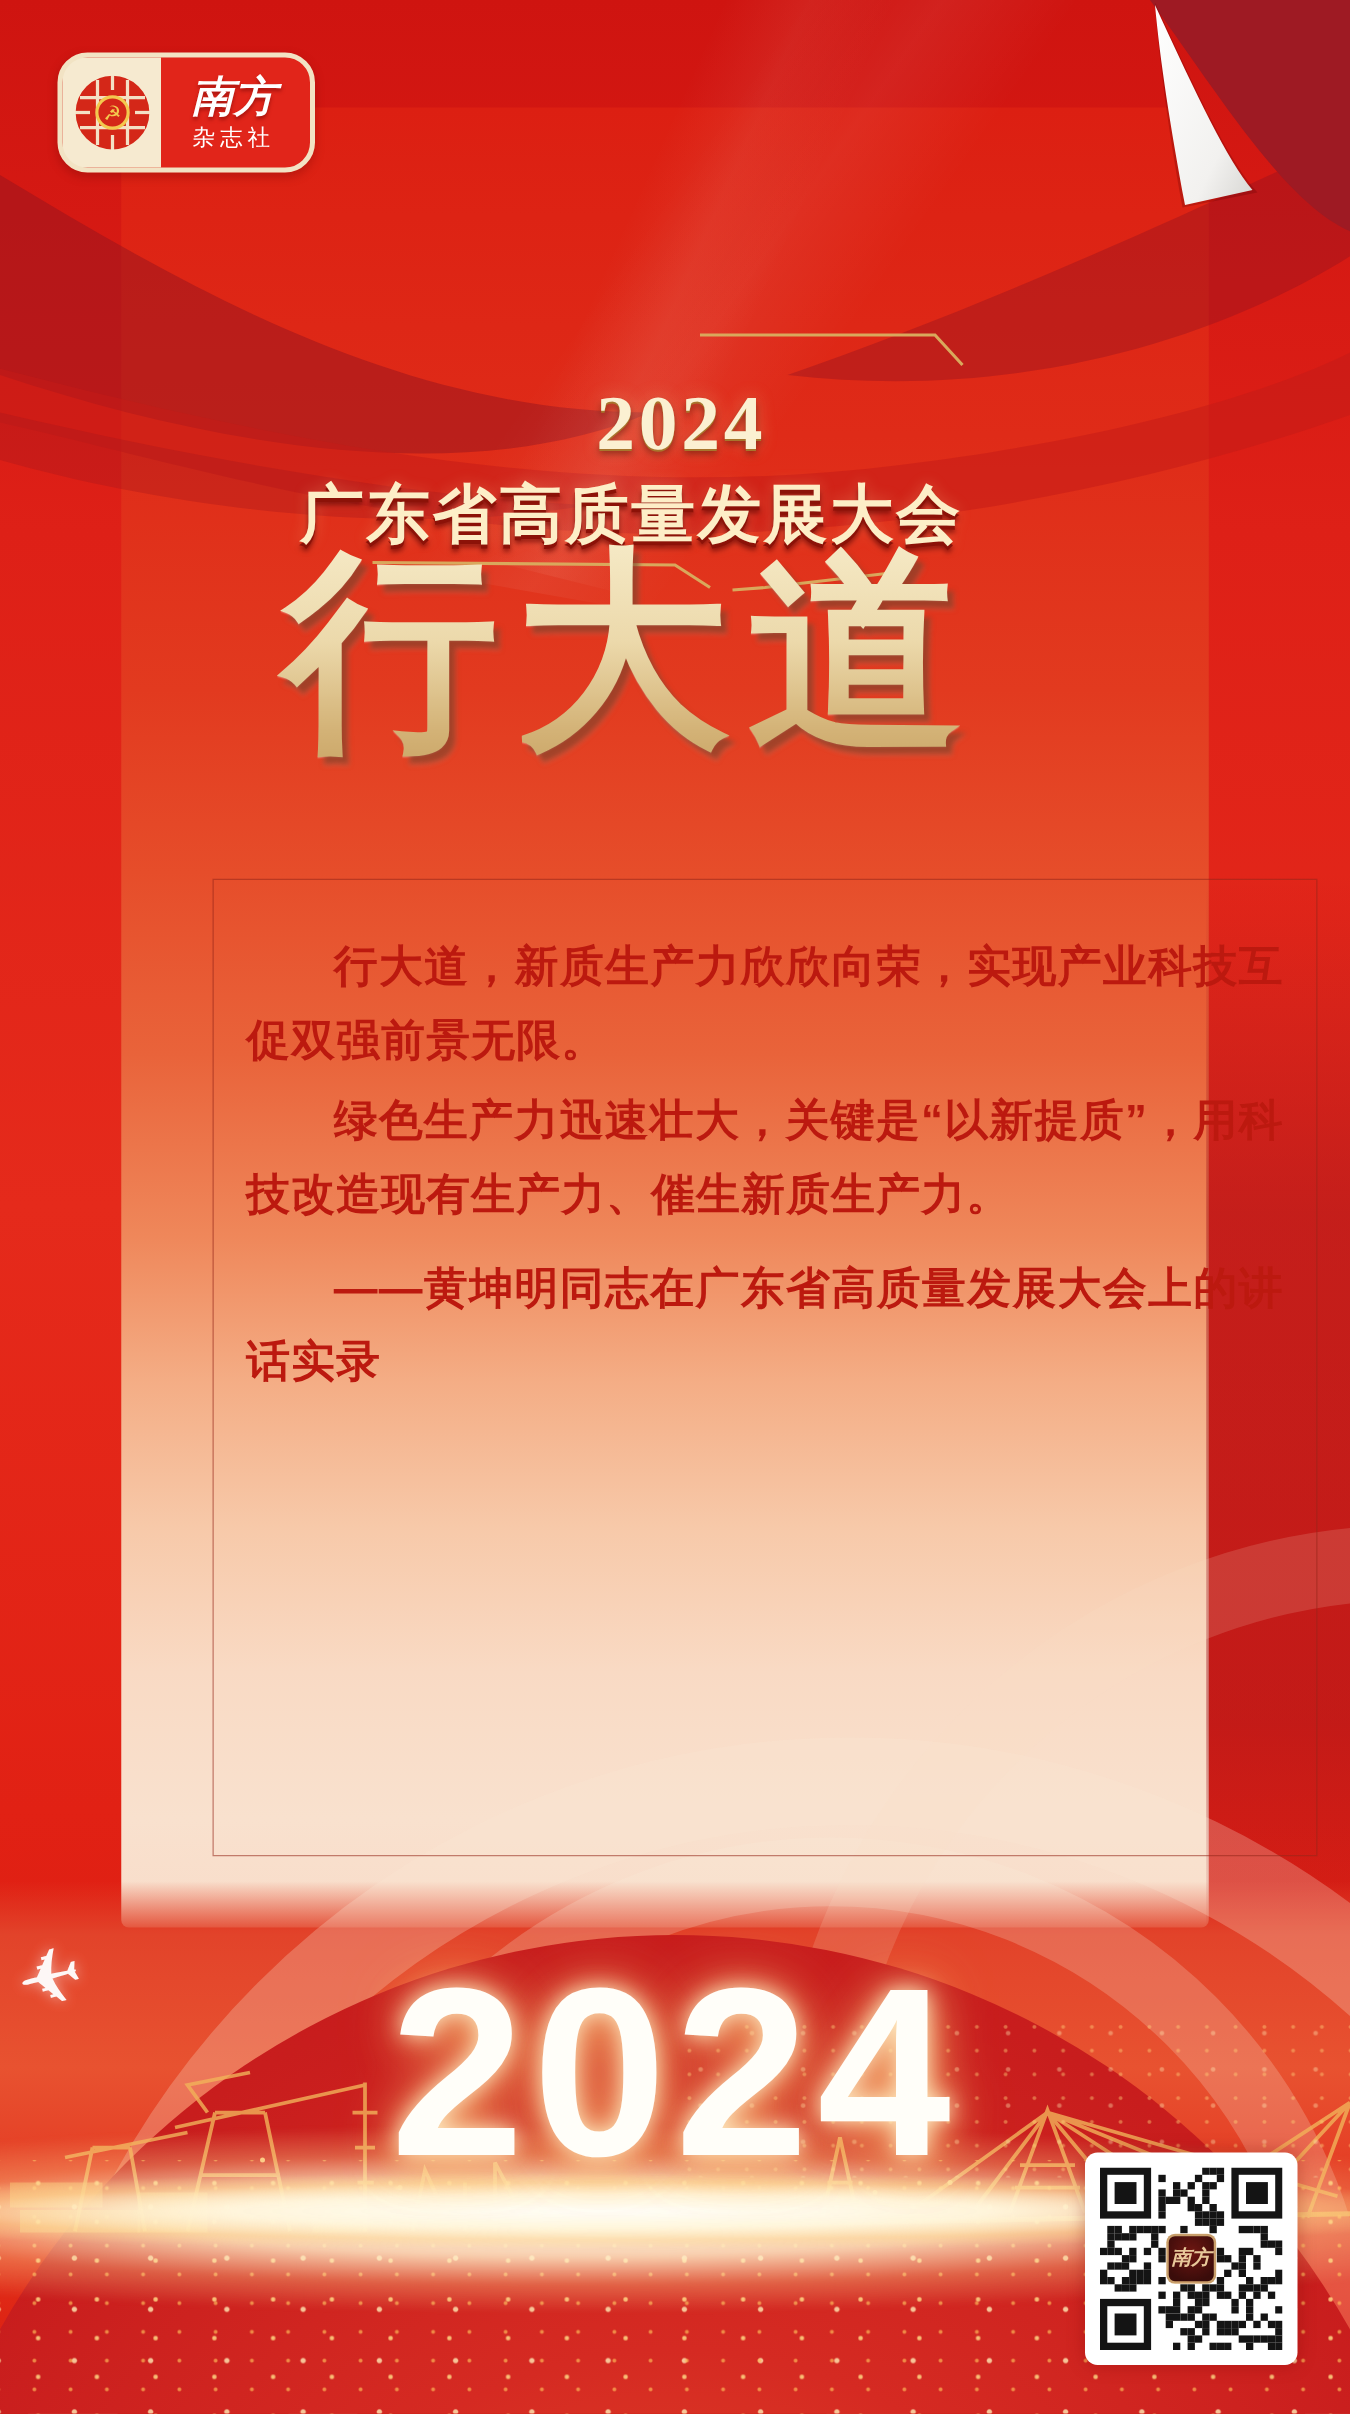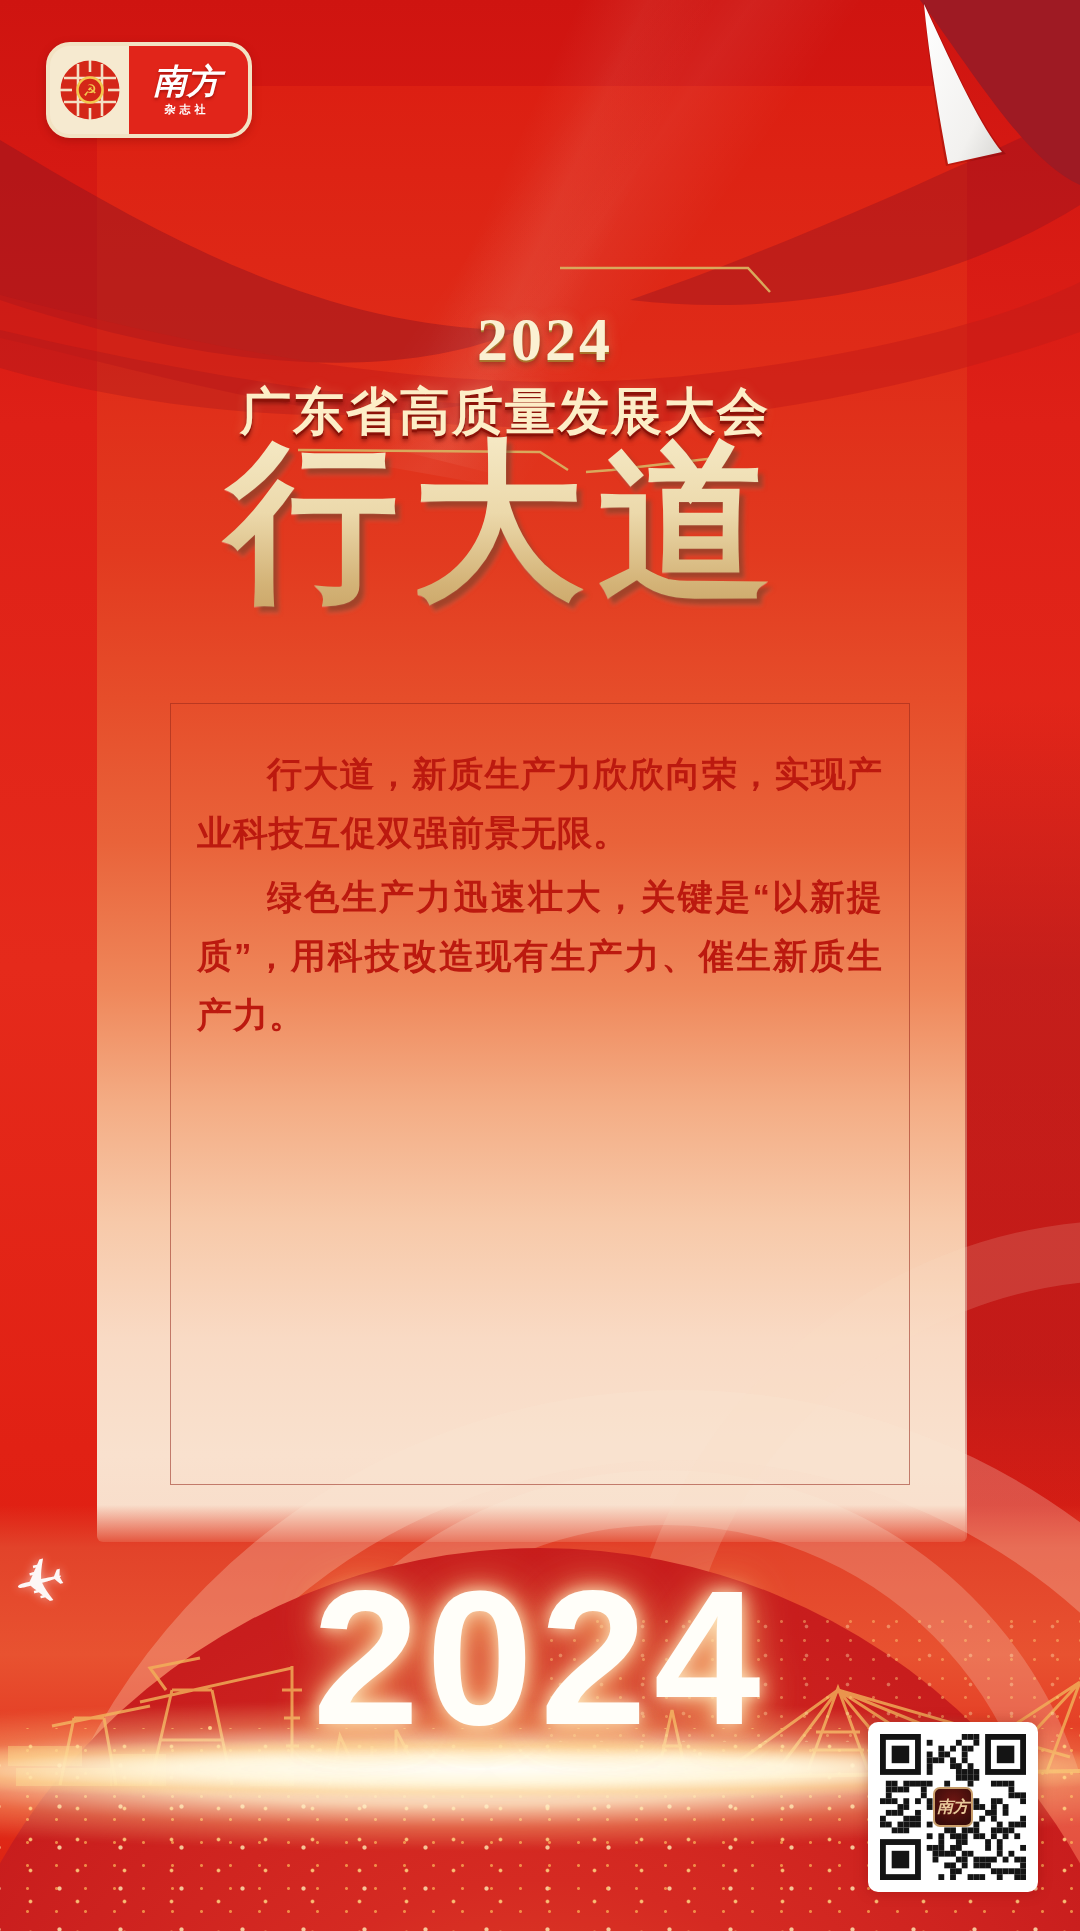--- a/index.html
+++ b/index.html
@@ -31,42 +31,42 @@
 
   
   .logo-badge{left:46px;top:42px;width:198px;height:88px;z-index:7;border-radius:24px;
     background:linear-gradient(90deg,#f6ead0 0%,#f6ead0 40%,#e1251a 40%,#e1251a 100%);
     border:4px solid #f2e3c4;box-shadow:0 3px 8px rgba(120,10,5,.35);
     display:flex;align-items:center;}
   .emblem{margin-left:6px;flex:0 0 auto;}
   .logo-text{flex:1;text-align:center;color:#fff;line-height:1;margin-left:2px;}
   .logo-script{font-family:"Liberation Serif","DejaVu Serif",serif;font-style:italic;
     font-weight:bold;font-size:34px;text-shadow:0 2px 3px rgba(110,5,5,.5);}
-  .logo-sub{font-size:11px;font-weight:bold;letter-spacing:4px;margin-top:5px;}
+  .logo-sub{font-size:18px;font-weight:normal;letter-spacing:4px;margin-top:5px;}
 
   
   .hdr-year{left:0;top:304px;width:1080px;text-align:center;z-index:4;
     font-family:"Liberation Serif","DejaVu Serif",serif;font-weight:bold;font-size:62px;
     letter-spacing:3px;color:#fbf0d2;transform:translateX(5px);
     text-shadow:0 2px 0 #a8752c,0 4px 6px rgba(90,20,5,.6),0 0 14px rgba(255,225,160,.35);}
   .hdr-event{left:0;top:378px;width:1080px;text-align:center;z-index:4;
     font-weight:bold;font-size:51px;letter-spacing:2px;color:#fdeec7;transform:translateX(-35px);
     text-shadow:0 3px 0 #8c1208,0 5px 4px rgba(110,10,5,.75),0 0 12px rgba(255,210,150,.3);}
   .deco{left:0;top:0;z-index:4;pointer-events:none;}
 
   
   .main-title{left:0;top:420px;width:1080px;z-index:4;text-align:center;transform:translateX(-35px);
     font-family:"Liberation Serif","DejaVu Serif",serif;font-weight:bold;font-size:172px;
     letter-spacing:14px;line-height:1.2;
     background:linear-gradient(180deg,#f7ecca 0%,#ecd9ab 45%,#d3b276 80%,#c8a263 100%);
     -webkit-background-clip:text;background-clip:text;color:transparent;
     filter:drop-shadow(5px 6px 2px rgba(105,48,22,.55)) drop-shadow(0 1px 0 rgba(255,255,255,.25));}
 
   
-  .quote-box{left:170px;top:703px;width:740px;height:782px;z-index:4;box-sizing:border-box;
+  .quote-box{left:170px;top:703px;width:884px;height:782px;z-index:4;box-sizing:border-box;
     border:1px solid rgba(150,38,25,.55);padding:40px 26px 0 26px;}
   .para{margin:0 0 5px 0;text-indent:2em;font-size:35px;line-height:59px;
     color:#bc190f;font-weight:bold;letter-spacing:1px;text-align:justify;}
   .attribution{margin-top:16px;font-weight:bold;}
 
   
   .ring{border-radius:50%;z-index:3;pointer-events:none;}
   .r1{left:10px;top:1390px;width:1200px;height:1200px;border:70px solid rgba(252,232,214,.26);}
   .r2{left:230px;top:1470px;width:760px;height:760px;border:55px solid rgba(252,235,220,.22);}
   .r3{left:620px;top:1220px;width:900px;height:900px;border:60px solid rgba(250,222,200,.16);}
@@ -169,20 +169,21 @@
       <path d="M298,450 L540,452 L568,470"></path>
       <path d="M586,472 L612,470 L716,458"></path>
     </g>
   </svg>
 
   <div class="abs main-title">行大道</div>
 
   <div class="abs quote-box">
     <p class="para">行大道，新质生产力欣欣向荣，实现产业科技互促双强前景无限。</p>
     <p class="para">绿色生产力迅速壮大，关键是“以新提质”，用科技改造现有生产力、催生新质生产力。</p>
+    <p class="para attribution">——黄坤明同志在广东省高质量发展大会上的讲话实录</p>
   </div>
 
   <div class="abs bottom-bg"></div>
   <div class="abs ring r1"></div>
   <div class="abs ring r2"></div>
   <div class="abs ring r3"></div>
   <div class="abs sun"></div>
 
   <svg class="abs skyline" width="1080" height="260" viewBox="0 0 1080 260">
     <g stroke="#f2b259" stroke-width="3" fill="none" opacity=".8">

